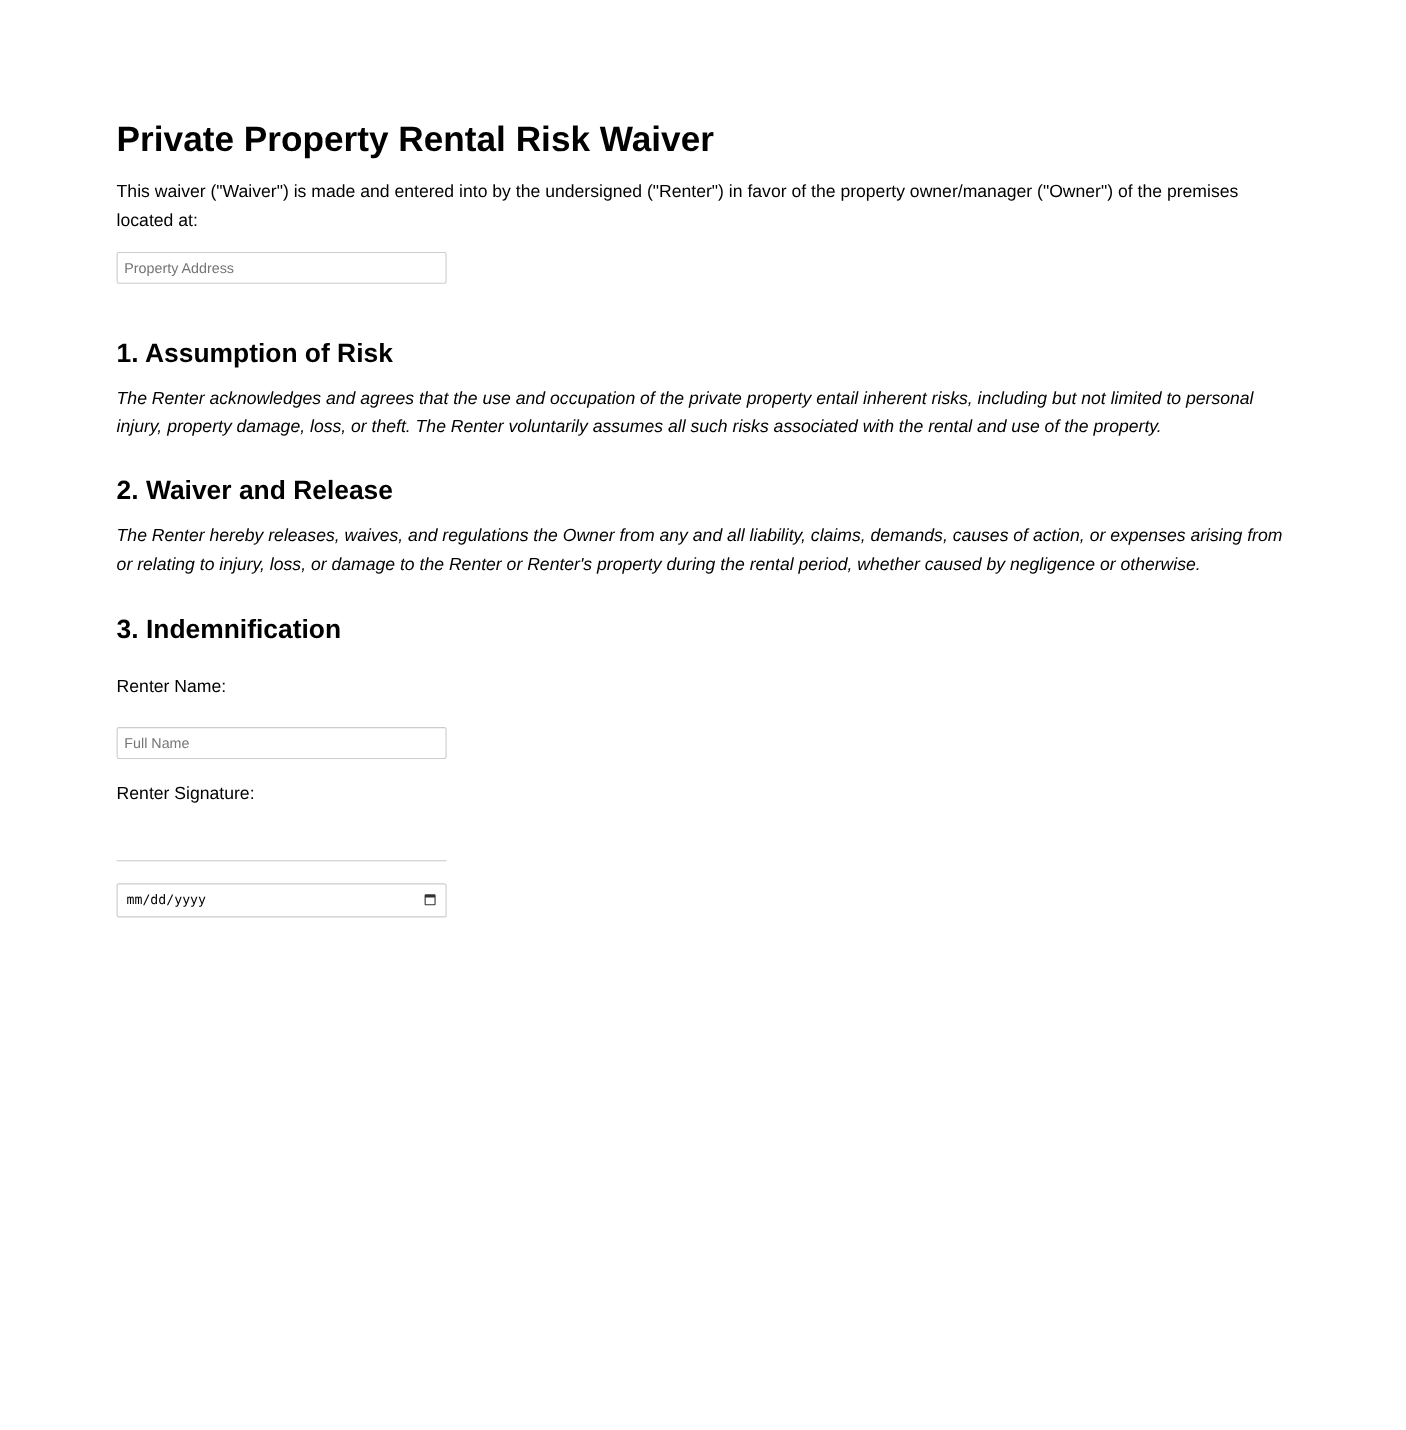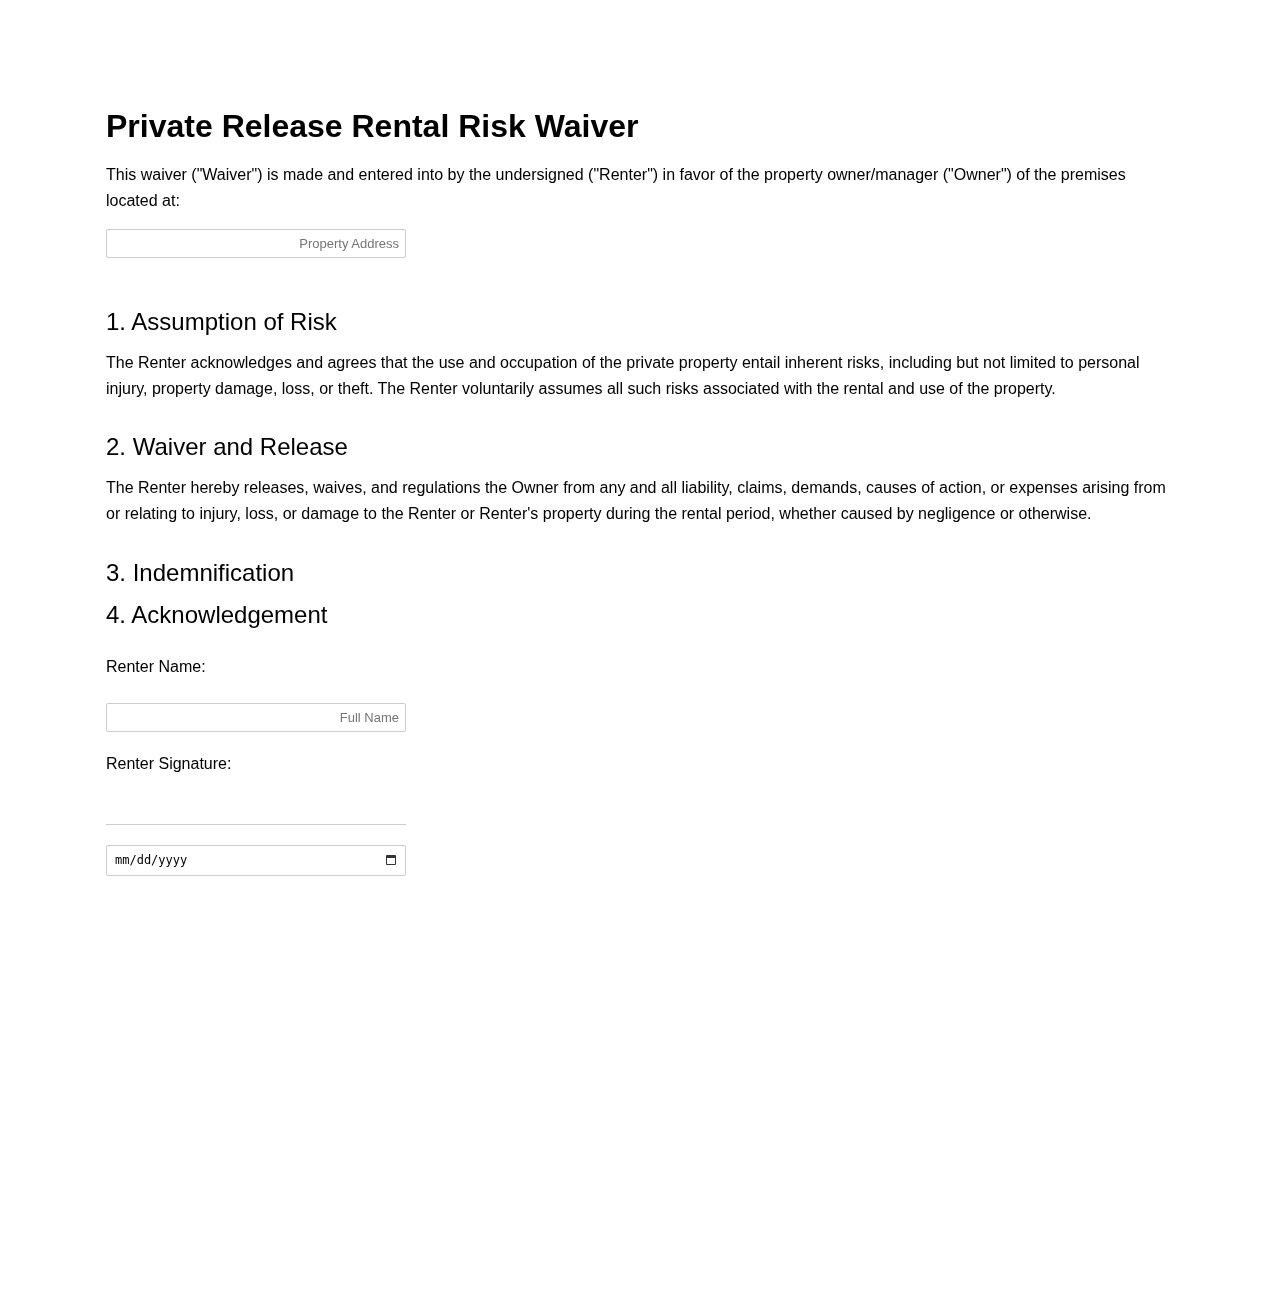--- a/index.html
+++ b/index.html
@@ -16,46 +16,45 @@
       padding-top: 104px;
     }
     h1 {
       font-size: 32px;
       font-weight: bold;
       margin: 0 0 14px 0;
       line-height: 44px;
     }
     h2 {
       font-size: 24px;
-      font-weight: normal;
+      font-weight: bold;
       margin: 0 0 14px 0;
       line-height: 28px;
     }
     p {
       font-size: 16px;
       line-height: 25.6px;
       margin: 0;
     }
     .intro { margin-bottom: 16px; }
     .section { margin-top: 0; }
-    .section p { margin-bottom: 32px; }
+    .section p { margin-bottom: 32px; font-style: italic; }
     .text-input {
       display: block;
       box-sizing: border-box;
       width: 300px;
       height: 29px;
       border: 1px solid #cccccc;
       border-radius: 2px;
       padding: 4px 6px;
       font-family: "Liberation Sans", sans-serif;
       font-size: 13px;
       color: #000;
       background: #fff;
       outline: none;
-      text-align: right;
     }
     .text-input::placeholder { color: #757575; }
     .address-input { margin-bottom: 50px; }
     .field-label {
       display: block;
       font-size: 16px;
       line-height: 20px;
       margin: 0 0 26px 0;
     }
     .name-block { margin-top: 28px; }
@@ -89,37 +88,36 @@
       border-top-width: 3px;
       border-radius: 1px;
       box-sizing: border-box;
       margin-right: 1px;
     }
   </style>
 </head>
 <body>
 
 <div class="container">
-  <h1>Private Release Rental Risk Waiver</h1>
+  <h1>Private Property Rental Risk Waiver</h1>
   <p class="intro">This waiver ("Waiver") is made and entered into by the undersigned ("Renter") in favor of the property owner/manager ("Owner") of the premises located at:</p>
   <input type="text" class="text-input address-input" placeholder="Property Address" style="">
 
   <div class="section">
     <h2>1. Assumption of Risk</h2>
     <p>The Renter acknowledges and agrees that the use and occupation of the private property entail inherent risks, including but not limited to personal injury, property damage, loss, or theft. The Renter voluntarily assumes all such risks associated with the rental and use of the property.</p>
   </div>
   <div class="section">
     <h2>2. Waiver and Release</h2>
     <p>The Renter hereby releases, waives, and regulations the Owner from any and all liability, claims, demands, causes of action, or expenses arising from or relating to injury, loss, or damage to the Renter or Renter's property during the rental period, whether caused by negligence or otherwise.</p>
   </div>
   <div class="section">
     <h2>3. Indemnification</h2>
   </div>
   <div class="section">
-    <h2>4. Acknowledgement</h2>
   </div>
 
   <div class="name-block">
     <label class="field-label">Renter Name:</label>
     <input type="text" class="text-input name-input" placeholder="Full Name" style="">
 
     <label class="field-label" style="margin-bottom:2px">Renter Signature:</label>
     <div class="sig-line"></div>
 
     <div class="date-input">

